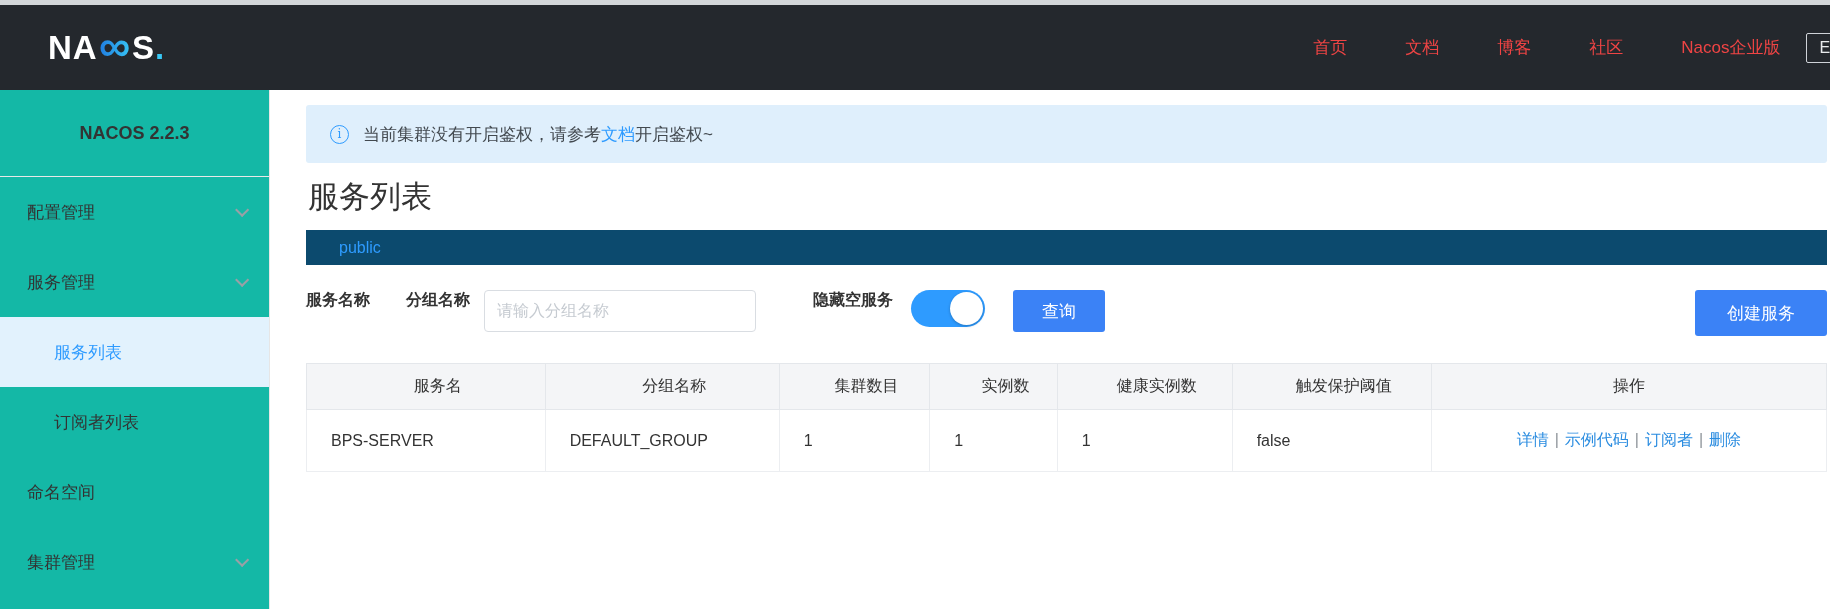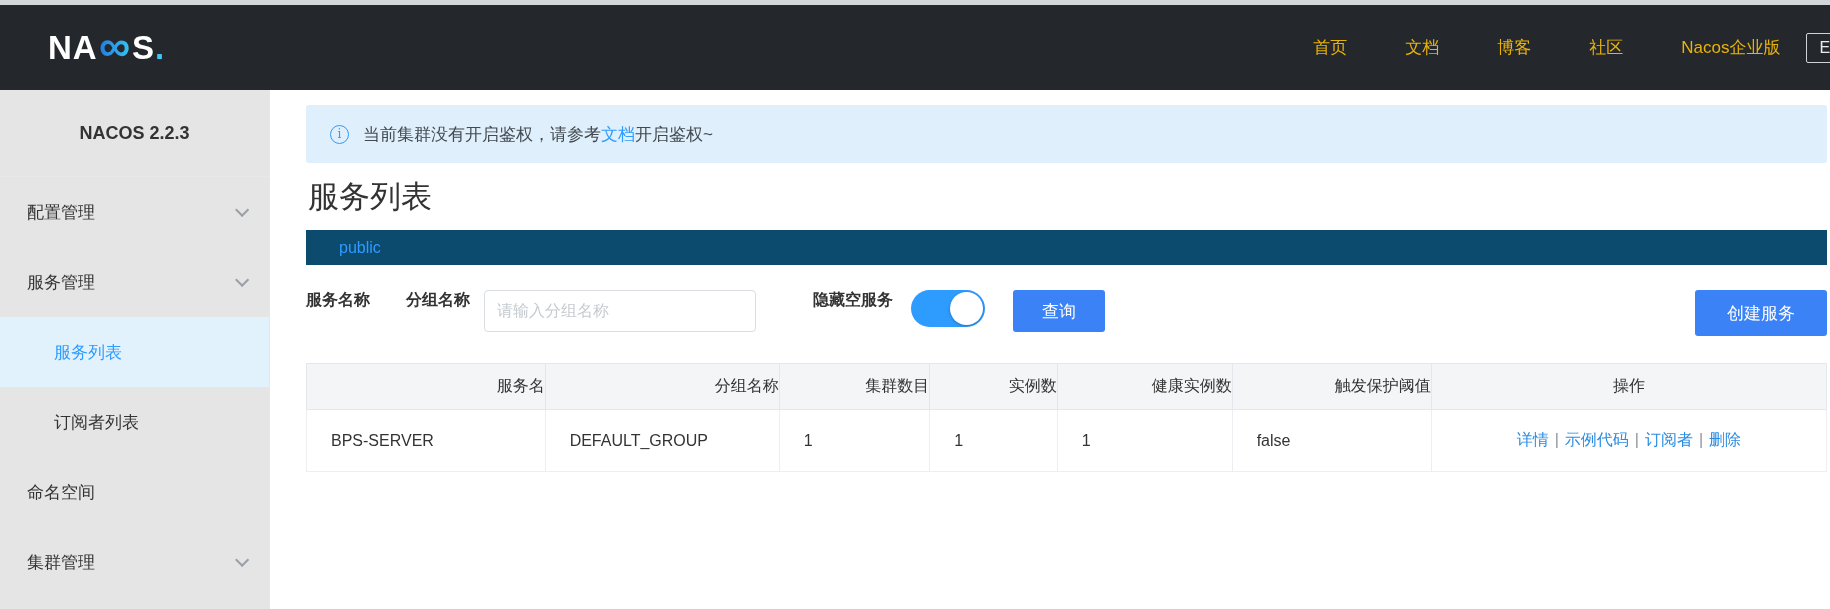--- a/index.html
+++ b/index.html
@@ -12,27 +12,27 @@
     padding:0 0 0 48px; position:relative; overflow:hidden; }
   .logo { font-size:33px; font-weight:bold; letter-spacing:1px; color:#fff;
     display:flex; align-items:center; line-height:1; }
   .logo .inf { font-size:44px; font-weight:bold; line-height:0.8;
     background:linear-gradient(90deg,#1f7ae0,#38c8f5);
     -webkit-background-clip:text; background-clip:text; color:transparent;
     padding:0 1px; transform:translateY(-2px); }
   .logo .dot { color:#38c8f5; }
   .top-nav { margin-left:auto; display:flex; align-items:center; gap:58px;
     margin-right:26px; }
-  .nav-item { color:#eab308; font-size:17px; cursor:pointer; white-space:nowrap; }
+  .nav-item { color:#ef4444; font-size:17px; cursor:pointer; white-space:nowrap; }
   .lang-btn { border:1px solid #cfd3d8; color:#e8eaec; font-size:16px;
     padding:5px 12px; border-radius:2px; margin-right:-22px; white-space:nowrap; }
 
   
   .shell { display:flex; height:519px; }
-  .sidebar { width:270px; border-right:1px solid #e6e6e6; background:#e5e5e5; flex:none; }
+  .sidebar { width:270px; border-right:1px solid #e6e6e6; background:#14b8a6; flex:none; }
   .brand { height:87px; border-bottom:1px solid #e8e8e8; display:flex;
     align-items:center; justify-content:center; font-size:18px; font-weight:bold;
     color:#333; }
   .menu-item { height:70px; display:flex; align-items:center; padding:0 24px 0 27px;
     font-size:17px; color:#333; cursor:pointer; position:relative; }
   .menu-item.sub { padding-left:54px; }
   .menu-item.active { background:#e2f2fd; color:#2e9bff; }
   .chev { width:10px; height:10px; border-right:2px solid #9aa0a6;
     border-bottom:2px solid #9aa0a6; transform:rotate(45deg) translateY(-3px);
     margin-left:auto; }
@@ -67,21 +67,21 @@
     border-radius:50%; background:#fff; box-shadow:0 1px 3px rgba(0,0,0,.25); }
   .btn { border:none; border-radius:3px; background:#3b82f6; color:#fff;
     font-size:17px; cursor:pointer; font-family:inherit; }
   .btn.query { width:92px; height:42px; }
   .btn.create { width:132px; height:46px; margin-left:auto; }
 
   
   .svc-table { width:100%; border-collapse:collapse; margin-top:31px;
     table-layout:fixed; }
   .svc-table th { background:#f4f5f7; border:1px solid #e4e7eb; height:46px;
-    font-size:16px; color:#333; font-weight:400; text-align:right;
+    font-size:16px; color:#333; font-weight:400; text-align:center;
     padding-left:24px; }
   .svc-table td { border:1px solid #eceef1; height:62px; font-size:16px;
     color:#333; padding-left:24px; background:#fff; }
   .svc-table th.c-op, .svc-table td.c-op { text-align:center; padding-left:0; }
   .op-link { color:#2a8ce0; text-decoration:none; cursor:pointer; }
   .op-sep { color:#8d9399; margin:0 6px; }
 </style>
 </head>
 <body>
 

